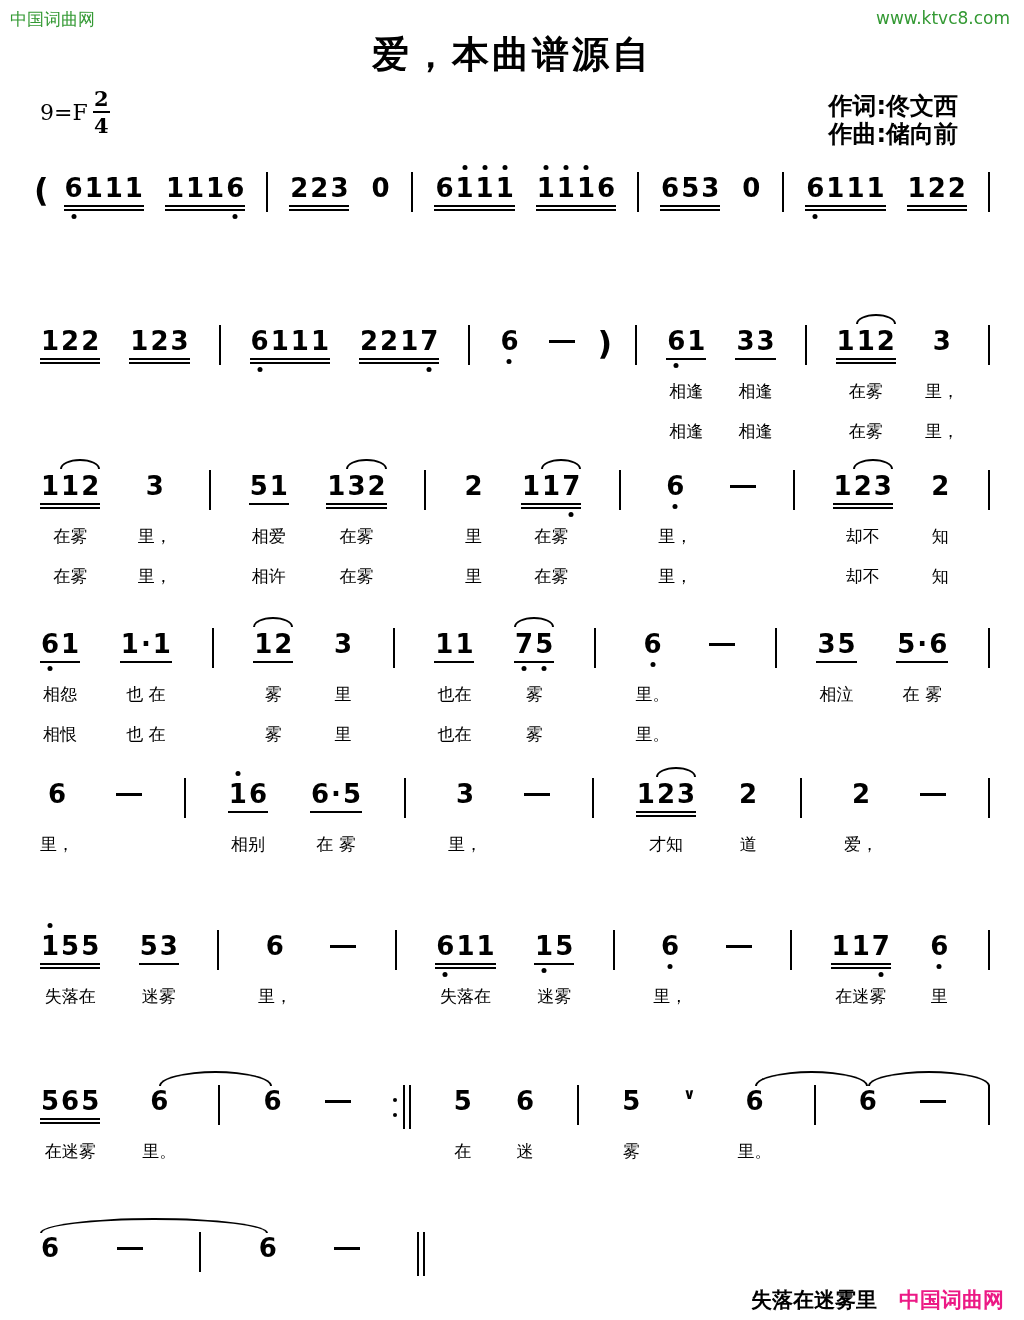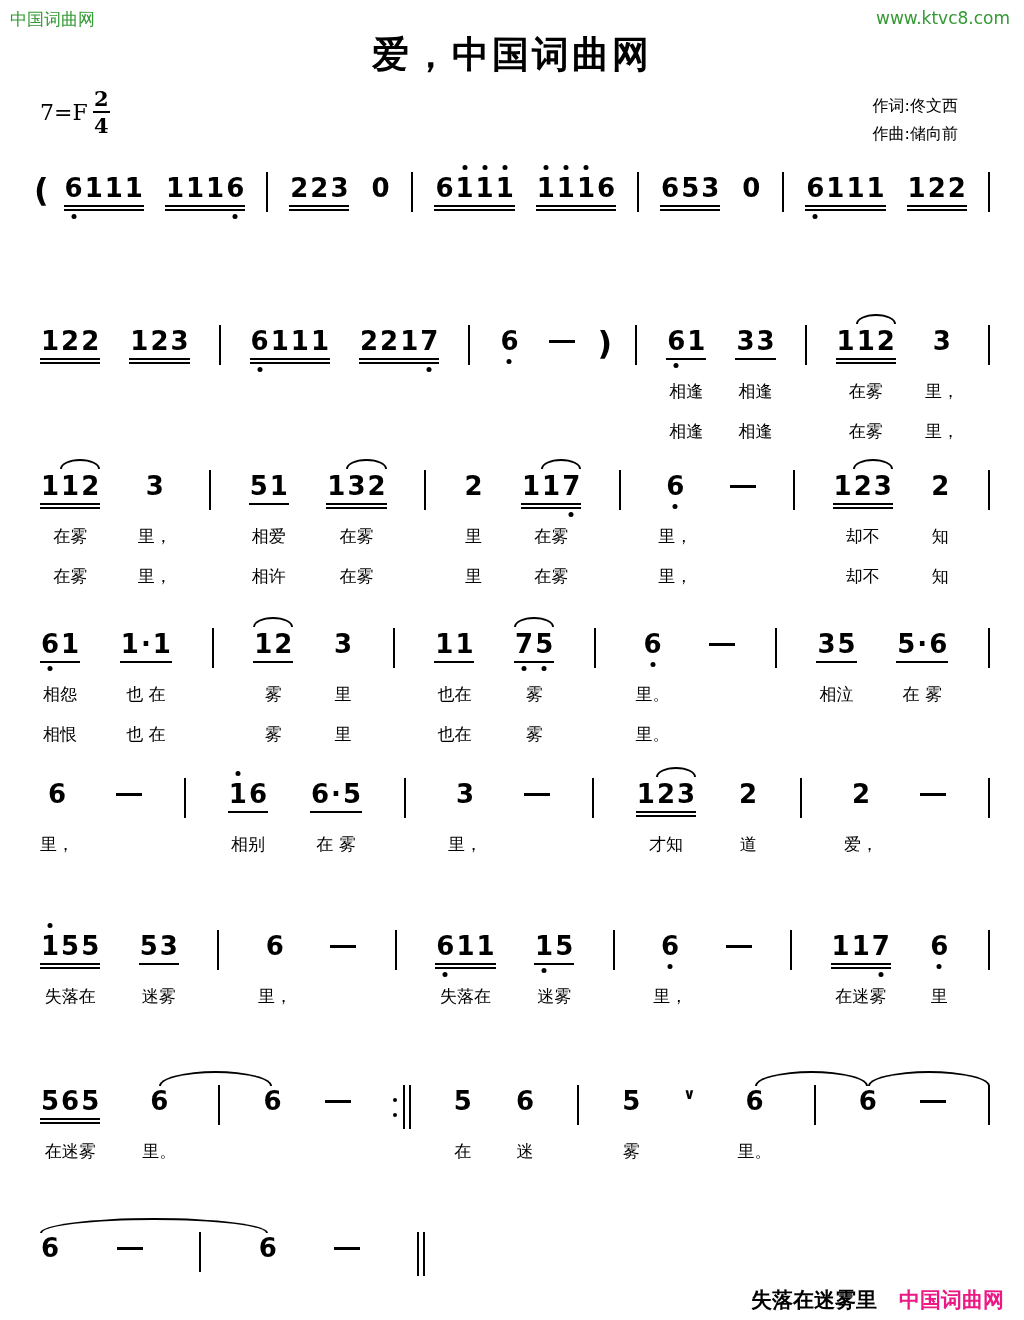--- a/index.html
+++ b/index.html
@@ -9,21 +9,21 @@
     overflow:hidden;
   }
   .site-left{position:absolute;top:8px;left:10px;font-size:17px;color:#339933;text-decoration:none;cursor:pointer;}
   .site-right{position:absolute;top:8px;right:14px;font-size:17px;color:#339933;text-decoration:none;cursor:pointer;}
   .title{position:absolute;top:30px;left:0;width:100%;margin:0;text-align:center;
     font-size:37px;font-weight:bold;letter-spacing:3px;}
   .sig{position:absolute;top:88px;left:40px;display:flex;align-items:center;gap:5px;
     font-family:"DejaVu Serif","Liberation Serif",serif;font-size:22px;}
   .frac{display:inline-flex;flex-direction:column;align-items:center;line-height:1;font-weight:bold;font-size:21px;}
   .frac-line{width:17px;height:2px;background:#000;margin:2px 0;}
-  .credits{position:absolute;top:92px;right:66px;font-size:16px;font-weight:normal;line-height:28px;}
+  .credits{position:absolute;top:92px;right:66px;font-size:24px;font-weight:bold;line-height:28px;}
   .footer{position:absolute;top:1286px;right:20px;font-size:21px;font-weight:bold;}
   .footer .site{color:#ec1985;margin-left:22px;text-decoration:none;cursor:pointer;}
 
   
   .system{position:absolute;left:40px;right:34px;display:flex;justify-content:space-between;align-items:flex-start;}
   .cell{display:flex;flex-direction:column;align-items:center;position:relative;}
   .arcspace{height:14px;width:100%;position:relative;}
   .body{height:40px;display:flex;flex-direction:column;align-items:center;overflow:visible;}
   .digits{display:flex;height:32px;line-height:32px;font-size:26px;font-weight:bold;}
   .ch{position:relative;padding:0 1px;}
@@ -48,24 +48,24 @@
   .lyr{height:24px;line-height:24px;margin-top:14px;font-size:17px;white-space:nowrap;}
   .lyr.l2{margin-top:16px;}
 </style>
 </head>
 <body>
 
 <div>
   <a class="site-left">中国词曲网</a>
   <a class="site-right">www.ktvc8.com</a>
 
-  <h1 class="title">爱，中国词曲网</h1>
+  <h1 class="title">爱，本曲谱源自</h1>
 
   <div class="sig">
-    <span>7=F</span>
+    <span>9=F</span>
     <span class="frac">
       <span>2</span>
       <span class="frac-line"></span>
       <span>4</span>
     </span>
   </div>
 
   <div class="credits">
     <div>作词:佟文西</div>
     <div>作曲:储向前</div>

